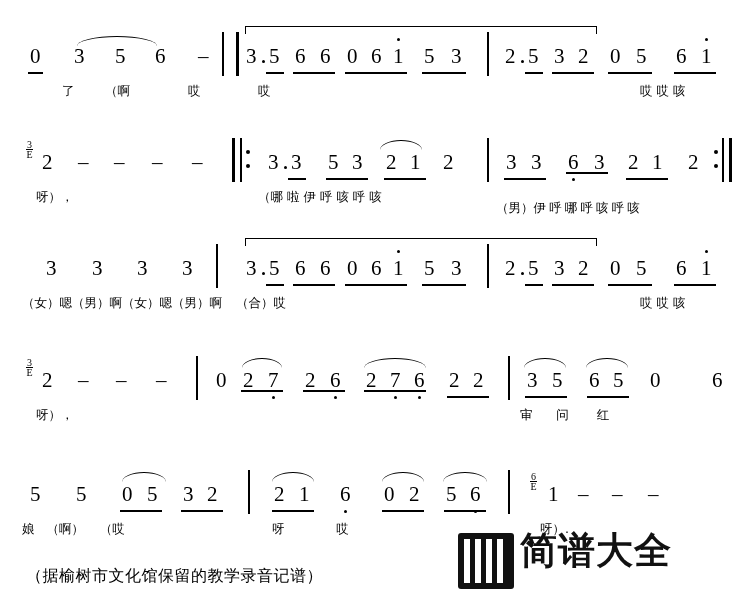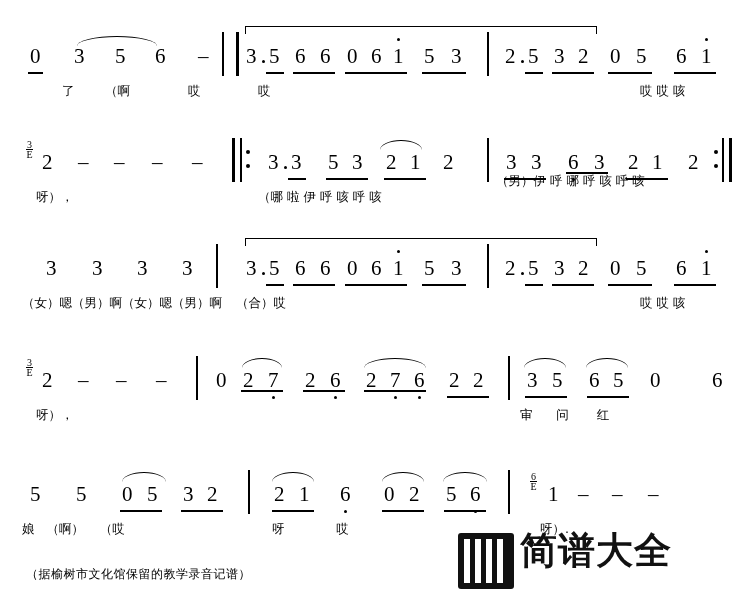--- a/index.html
+++ b/index.html
@@ -126,21 +126,21 @@
   }
   .keymark .den {
     display: block;
     font-size: 10px;
     line-height: 10px;
   }
 
   .footnote {
     position: absolute;
     font-family: Liberation Sans, sans-serif;
-    font-size: 12px;
+    font-size: 16px;
     letter-spacing: 0.5px;
     white-space: pre;
   }
 
   
   .logo {
     position: absolute;
     right: 6px;
     bottom: 6px;
     width: 292px;
@@ -295,21 +295,21 @@
     <div class="beam" style="left:504px;top:48px;width:42px;"></div>
     <div class="note" style="left:568px;top:22px;">6</div>
     <div class="dot" style="left:572px;top:48px;"></div>
     <div class="note" style="left:594px;top:22px;">3</div>
     <div class="beam" style="left:566px;top:42px;width:42px;"></div>
     <div class="note" style="left:628px;top:22px;">2</div>
     <div class="note" style="left:652px;top:22px;">1</div>
     <div class="beam" style="left:626px;top:48px;width:42px;"></div>
     <div class="note" style="left:688px;top:22px;">2</div>
 
-    <div class="lyric" style="left:496px;top:44px;">（男）伊 呼 哪 呼 咳 呼 咳</div>
+    <div class="lyric" style="left:496px;top:72px;font-family:Liberation Serif, serif;">（男）伊 呼 哪 呼 咳 呼 咳</div>
 
     <div class="repdot" style="left:714px;top:20px;"></div>
     <div class="repdot" style="left:714px;top:34px;"></div>
     <div class="barline" style="left:722px;top:8px;height:44px;"></div>
     <div class="barline thick" style="left:729px;top:8px;height:44px;"></div>
   </div>
 
   <div class="row" style="top:236px;height:86px;">
 
     <div class="note" style="left:46px;top:22px;">3</div>

